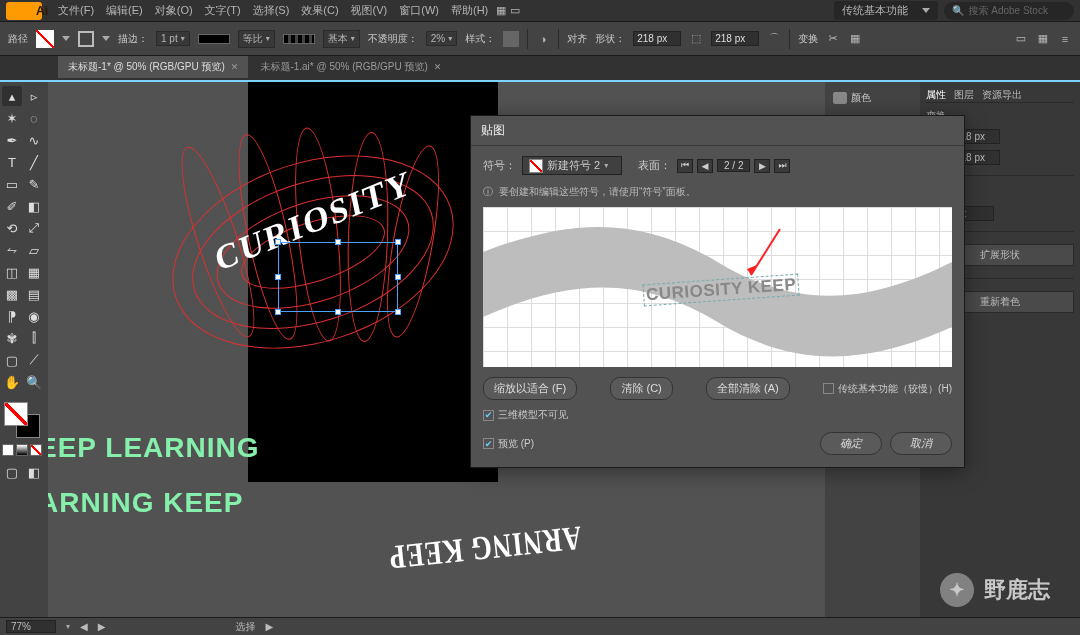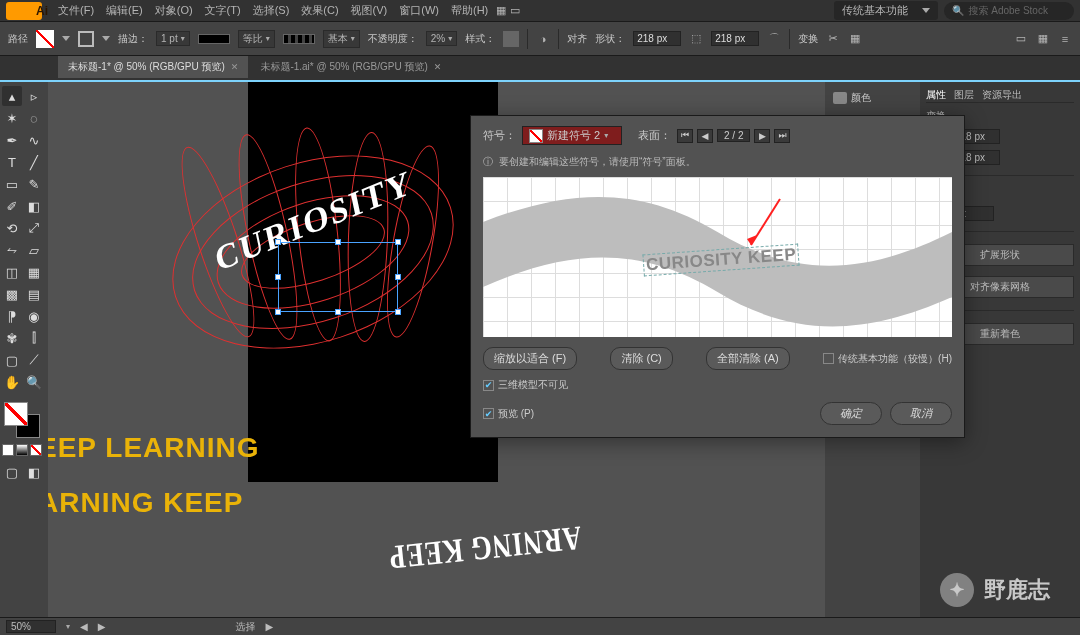--- a/index.html
+++ b/index.html
@@ -32,21 +32,21 @@
   .tool.sel { background: #303030; }
   .fillstroke { margin-top: 6px; position: relative; width: 40px; height: 40px; }
   .fillfg { position: absolute; left: 2px; top: 2px; width: 24px; height: 24px; background: #fff; border: 1px solid #888; }
   .fillfg::after { content: ""; position: absolute; inset: 0; background: linear-gradient(45deg, transparent 45%, red 45%, red 55%, transparent 55%); }
   .fillbg { position: absolute; right: 2px; bottom: 2px; width: 24px; height: 24px; background: #000; border: 1px solid #888; }
   .mini-sw { display: flex; gap: 2px; margin-top: 2px; }
   .mini-sw div { width: 12px; height: 12px; border: 1px solid #666; }
 
   .canvasarea { position: absolute; left: 48px; top: 82px; right: 255px; bottom: 18px; background: #525252; overflow: hidden; }
   .artboard { position: absolute; left: 200px; top: 0; width: 250px; height: 400px; background: #000; }
-  .txt3d { position: absolute; font-family: Arial Black, Arial; font-weight: 900; color: #eab308; letter-spacing: 1px; pointer-events: none; }
+  .txt3d { position: absolute; font-family: Arial Black, Arial; font-weight: 900; color: #86efac; letter-spacing: 1px; pointer-events: none; }
   .canvas-text1 { left: -10px; top: 350px; font-size: 28px; }
   .canvas-text2 { left: -10px; top: 405px; font-size: 28px; }
   .torus { position: absolute; left: 120px; top: 50px; width: 300px; height: 230px; }
   .torus-ellipse { position: absolute; border: 1px solid #e03030; border-radius: 50%; }
   .torus-text { position: absolute; font-family: Arial Black; font-weight: 900; font-size: 34px; color: #fff; transform: rotate(-22deg) skewX(-10deg); left: 40px; top: 70px; letter-spacing: 2px; }
   .selhandle { position: absolute; width: 6px; height: 6px; background: #fff; border: 1px solid #4aa3ff; }
   .selbox { position: absolute; border: 1px solid #4aa3ff; }
   .arc-bottom { position: absolute; left: 340px; top: 450px; font-family: Arial Black; font-weight: 900; color: #fff; font-size: 26px; transform: rotate(174deg) scaleY(1.3); letter-spacing: 1px; }
 
   .rightcol { position: absolute; right: 0; top: 82px; bottom: 18px; width: 255px; background: #383838; display: flex; }
@@ -62,21 +62,21 @@
   .sep { height: 1px; background: #2a2a2a; margin: 4px 0; }
 
   .statusbar { position: absolute; left: 0; right: 0; bottom: 0; height: 18px; background: #434343; border-top: 1px solid #1a1a1a; display: flex; align-items: center; padding: 0 6px; font-size: 10px; color: #bbb; gap: 10px; }
   .statusbar .zoom { background: #303030; border: 1px solid #222; padding: 0 4px; width: 50px; }
 
   
   .dialog { position: absolute; left: 470px; top: 115px; width: 495px; background: #525252; border: 1px solid #1a1a1a; box-shadow: 0 4px 20px rgba(0,0,0,.4); }
   .dlg-title { background: #525252; padding: 6px 10px; font-size: 12px; color: #eee; border-bottom: 1px solid #3a3a3a; }
   .dlg-body { padding: 10px 12px 12px; }
   .dlg-row1 { display: flex; align-items: center; gap: 6px; font-size: 11px; color: #ccc; margin-bottom: 10px; }
-  .dlg-select { background: #7f1d1d; border: 1px solid #222; padding: 1px 6px; width: 100px; display: flex; align-items: center; gap: 4px; }
+  .dlg-select { background: #404040; border: 1px solid #222; padding: 1px 6px; width: 100px; display: flex; align-items: center; gap: 4px; }
   .dlg-sw { width: 14px; height: 14px; background: #fff; position: relative; border: 1px solid #888; }
   .dlg-sw::after { content:""; position:absolute; inset:0; background: linear-gradient(45deg, transparent 44%, red 44%, red 56%, transparent 56%);}
   .nav { display: flex; gap: 4px; align-items: center; }
   .navbtn { width: 16px; height: 14px; background: #3a3a3a; border: 1px solid #222; display: flex; align-items: center; justify-content: center; font-size: 9px; color: #ccc;}
   .pageind { background: #333; border: 1px solid #222; padding: 0 6px; font-size: 10px;}
   .dlg-info { display: flex; align-items: center; gap: 6px; color: #bbb; font-size: 10px; margin-bottom: 8px;}
   .dlg-preview { background: #fff; height: 160px; position: relative; overflow: hidden; }
   .pgrid { position: absolute; inset: 0; background-image: linear-gradient(#ddd 1px, transparent 1px), linear-gradient(90deg, #ddd 1px, transparent 1px); background-size: 24px 24px; }
   .wave { position: absolute; left: 0; right: 0; }
   .wave svg { width: 100%; height: 160px; display: block; }
@@ -311,27 +311,27 @@
       <span class="v">218 px</span>
     </div>
     <div class="sep"></div>
     <div>外观</div>
     <div class="dimrow">
       <div style="width:14px;height:14px;border:2px solid #bbb"></div>
       <span class="v">1 pt</span>
     </div>
     <div class="sep"></div>
     <div class="panel-btn">扩展形状</div>
-    <div class="panel-btn">对齐像素网格</div>
     <div class="sep"></div>
     <div class="panel-btn">重新着色</div>
   </div>
 </div>
 
 <div class="dialog">
+  <div class="dlg-title">贴图</div>
   <div class="dlg-body">
     <div class="dlg-row1">
       <span>符号：</span>
       <div class="dlg-select">
         <div class="dlg-sw"></div>
         <span>新建符号 2</span>
         <span class="chev">▾</span>
       </div>
       <span style="margin-left:10px">表面：</span>
       <div class="nav">
@@ -379,21 +379,21 @@
       </label>
       <div class="footbtns">
         <div class="dbtn">确定</div>
         <div class="dbtn">取消</div>
       </div>
     </div>
   </div>
 </div>
 
 <div class="statusbar">
-  <span class="zoom">50%</span>
+  <span class="zoom">77%</span>
   <span class="chev">▾</span>
   <span>◀</span>
   <span>▶</span>
   <span style="margin-left:120px">选择</span>
   <span>▶</span>
 </div>
 
 <div class="watermark">
   <div class="wm-ico">✦</div>
   <span>野鹿志</span>

